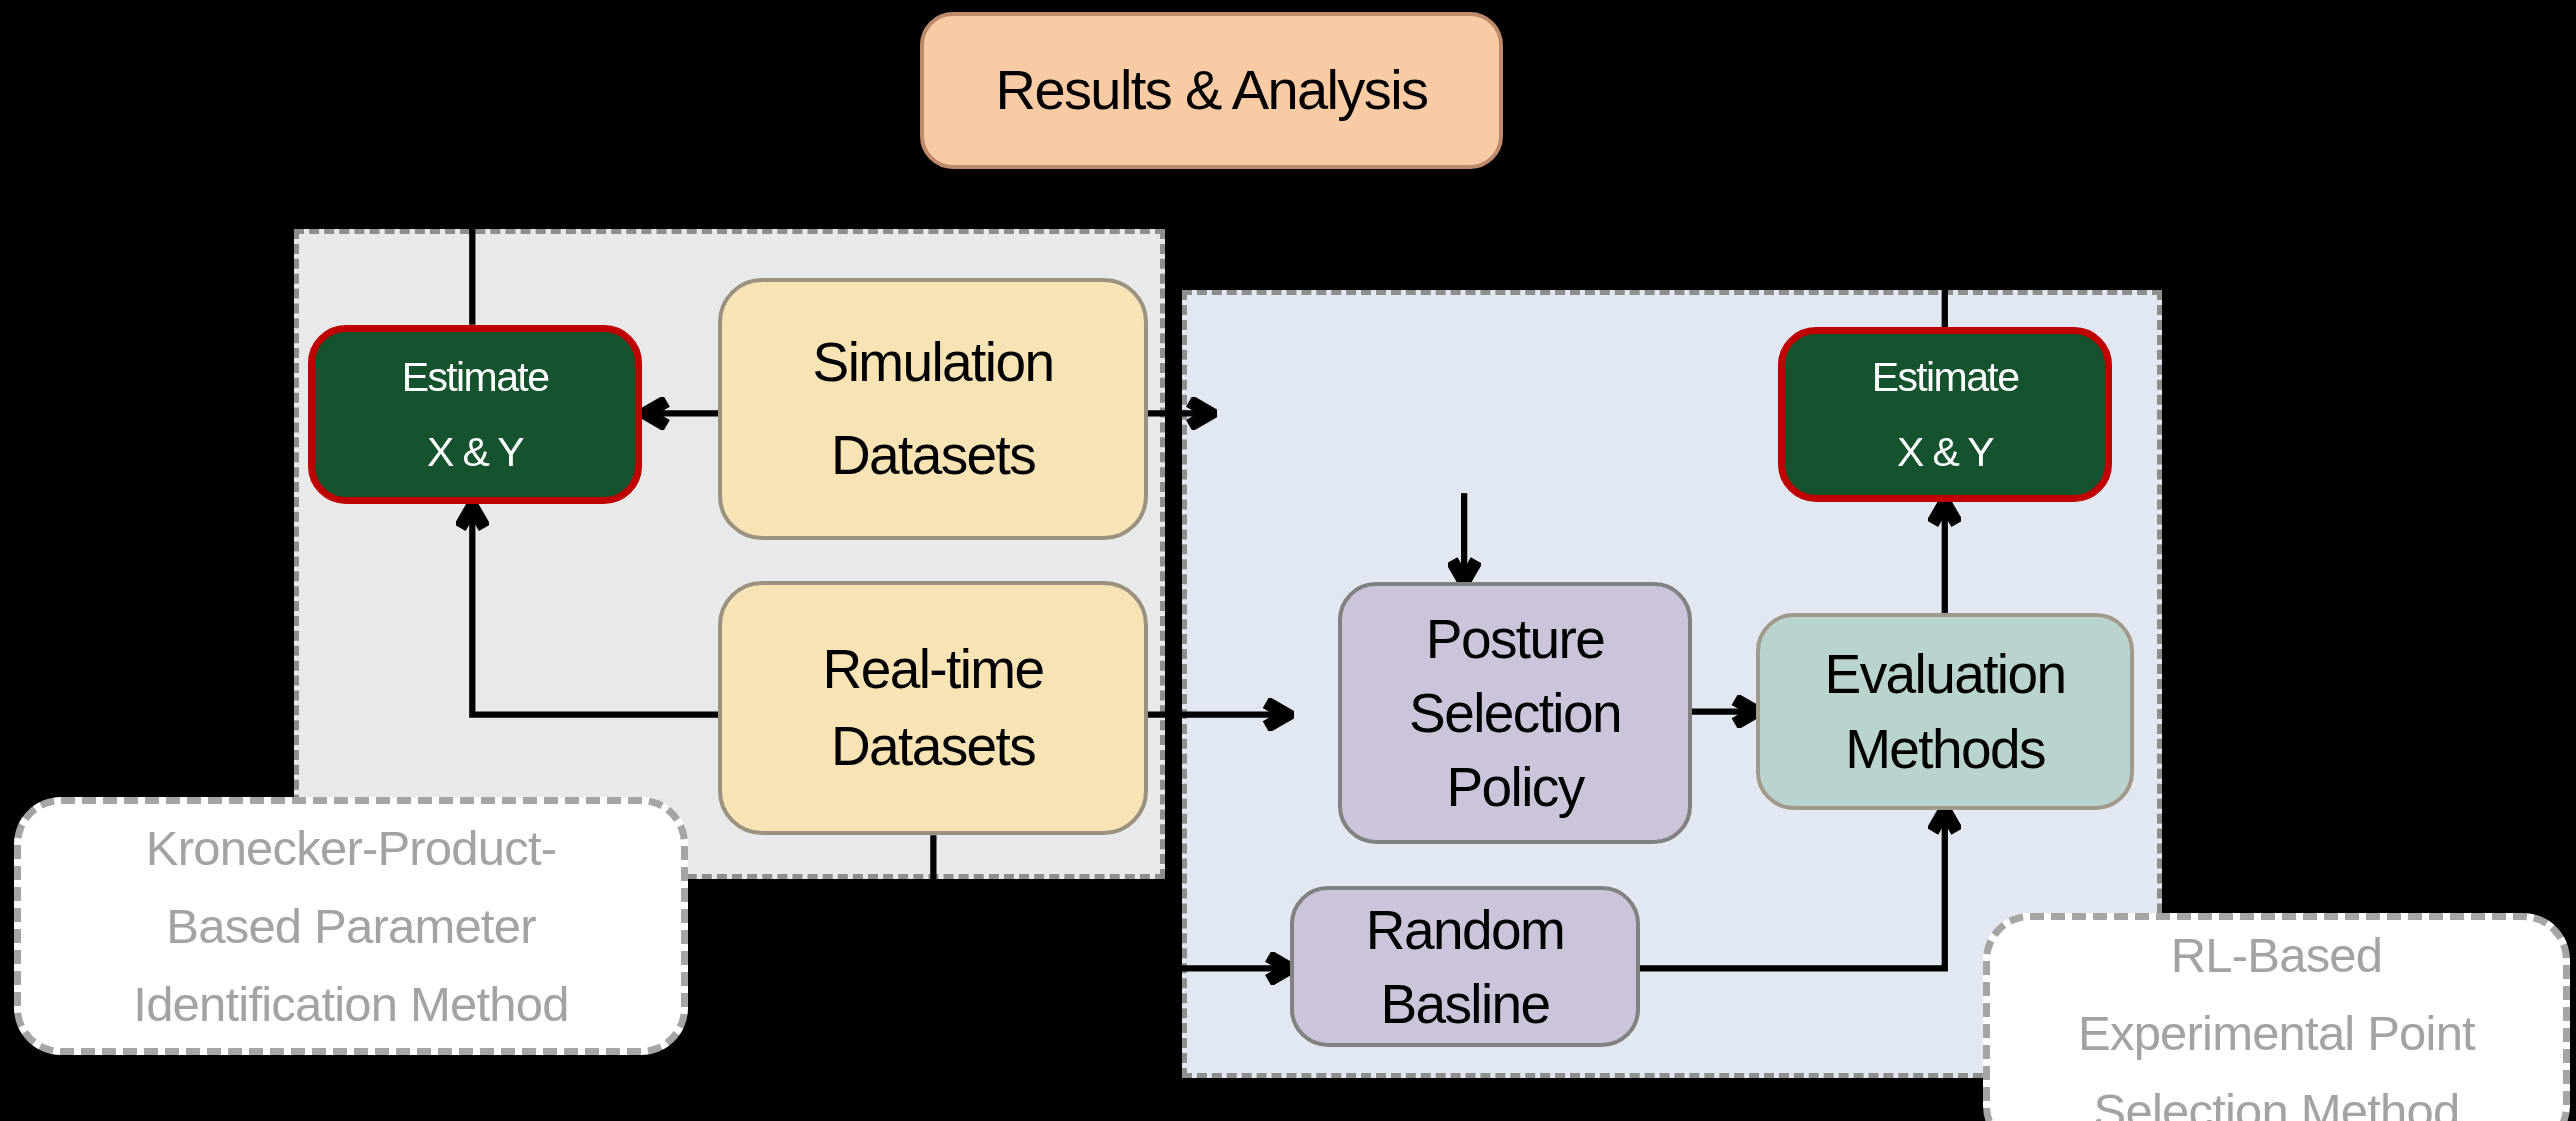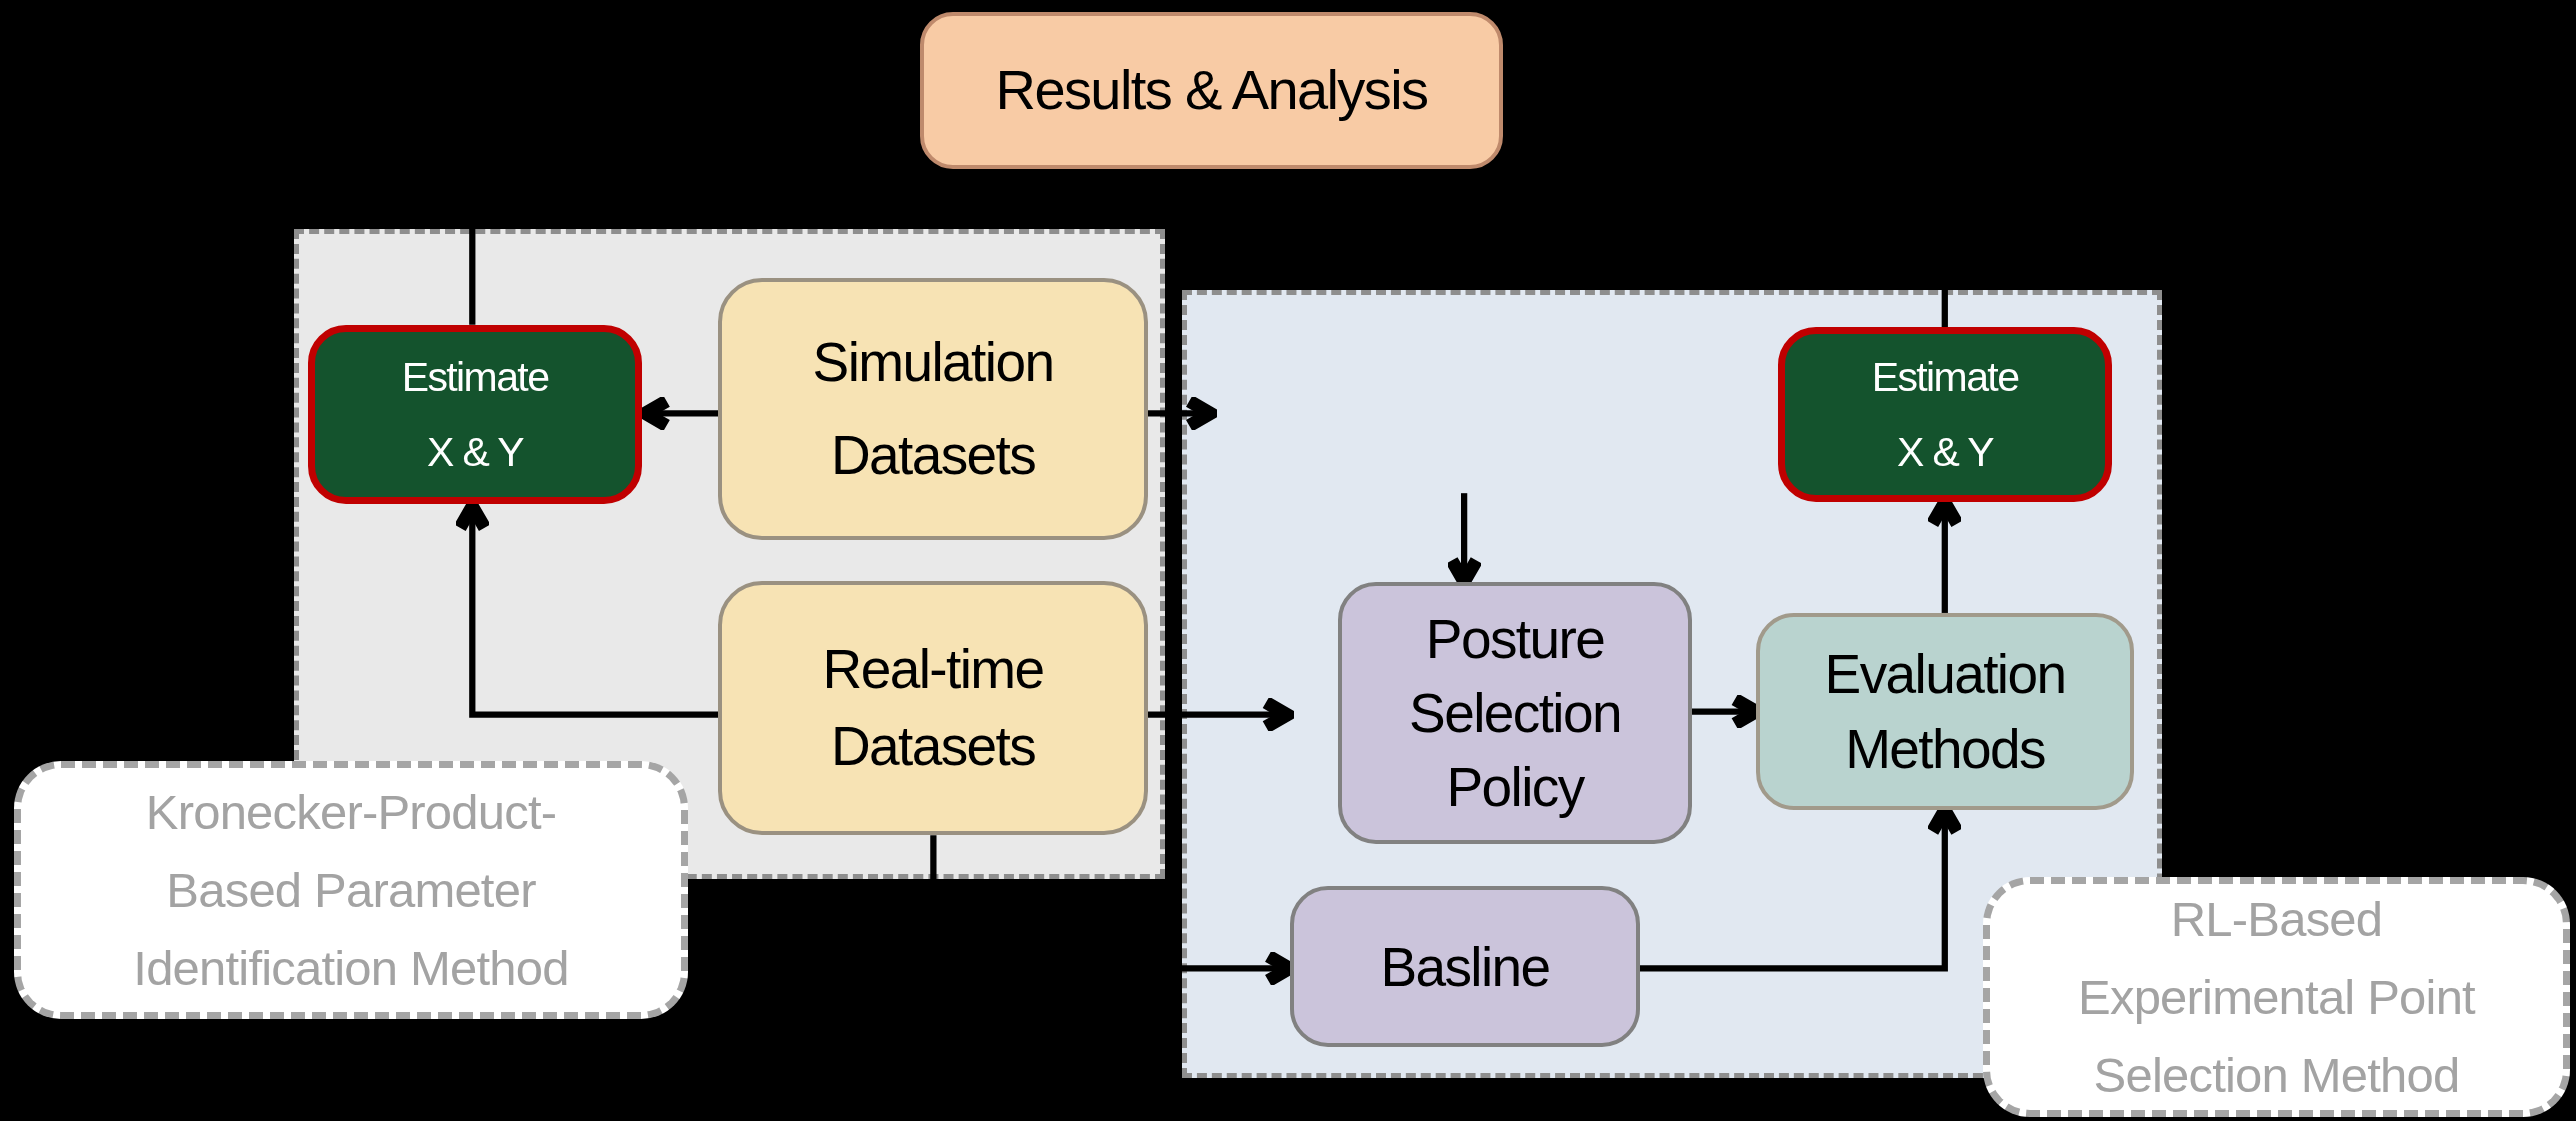--- a/index.html
+++ b/index.html
@@ -43,21 +43,21 @@
   .node-lavender{
     background:#cbc4db;border:4.7px solid #818181;border-radius:38px;
     font-size:55px;line-height:74px;
   }
   #posture-box{left:1338px;top:582px;width:354px;height:262px;}
   #random-box{left:1290px;top:886px;width:350px;height:161px;}
   .method-label{
     position:absolute;box-sizing:border-box;background:#fff;
     border:7px dashed #a5a5a5;border-radius:47px;
     display:flex;flex-direction:column;align-items:center;justify-content:center;
-    text-align:center;color:#a3a3a3;font-size:49px;line-height:78px;letter-spacing:-0.8px;
+    text-align:center;color:#a3a3a3;font-size:49px;line-height:78px;letter-spacing:-0.8px;margin-top:36px;
   }
   #kronecker-label{left:14px;top:761px;width:674px;height:258px;}
   #rl-label{left:1983px;top:877px;width:587px;height:240px;}
   #arrows-layer{position:absolute;left:0;top:0;width:2576px;height:1121px;pointer-events:none;}
   #arrows-layer path{stroke:#000;stroke-width:8;fill:none;}
 </style>
 </head>
 <body>
 
 <div id="stage">
@@ -109,20 +109,21 @@
     <span>Datasets</span>
   </div>
 
   <div class="node node-lavender" id="posture-box">
     <span>Posture</span>
     <span>Selection</span>
     <span>Policy</span>
   </div>
 
   <div class="node node-lavender" id="random-box">
+    <span>Random</span>
     <span>Basline</span>
   </div>
 
   <div class="node node-teal" id="evaluation-box">
     <span>Evaluation</span>
     <span>Methods</span>
   </div>
 
   <div class="method-label" id="kronecker-label">
     <span>Kronecker-Product-</span>

